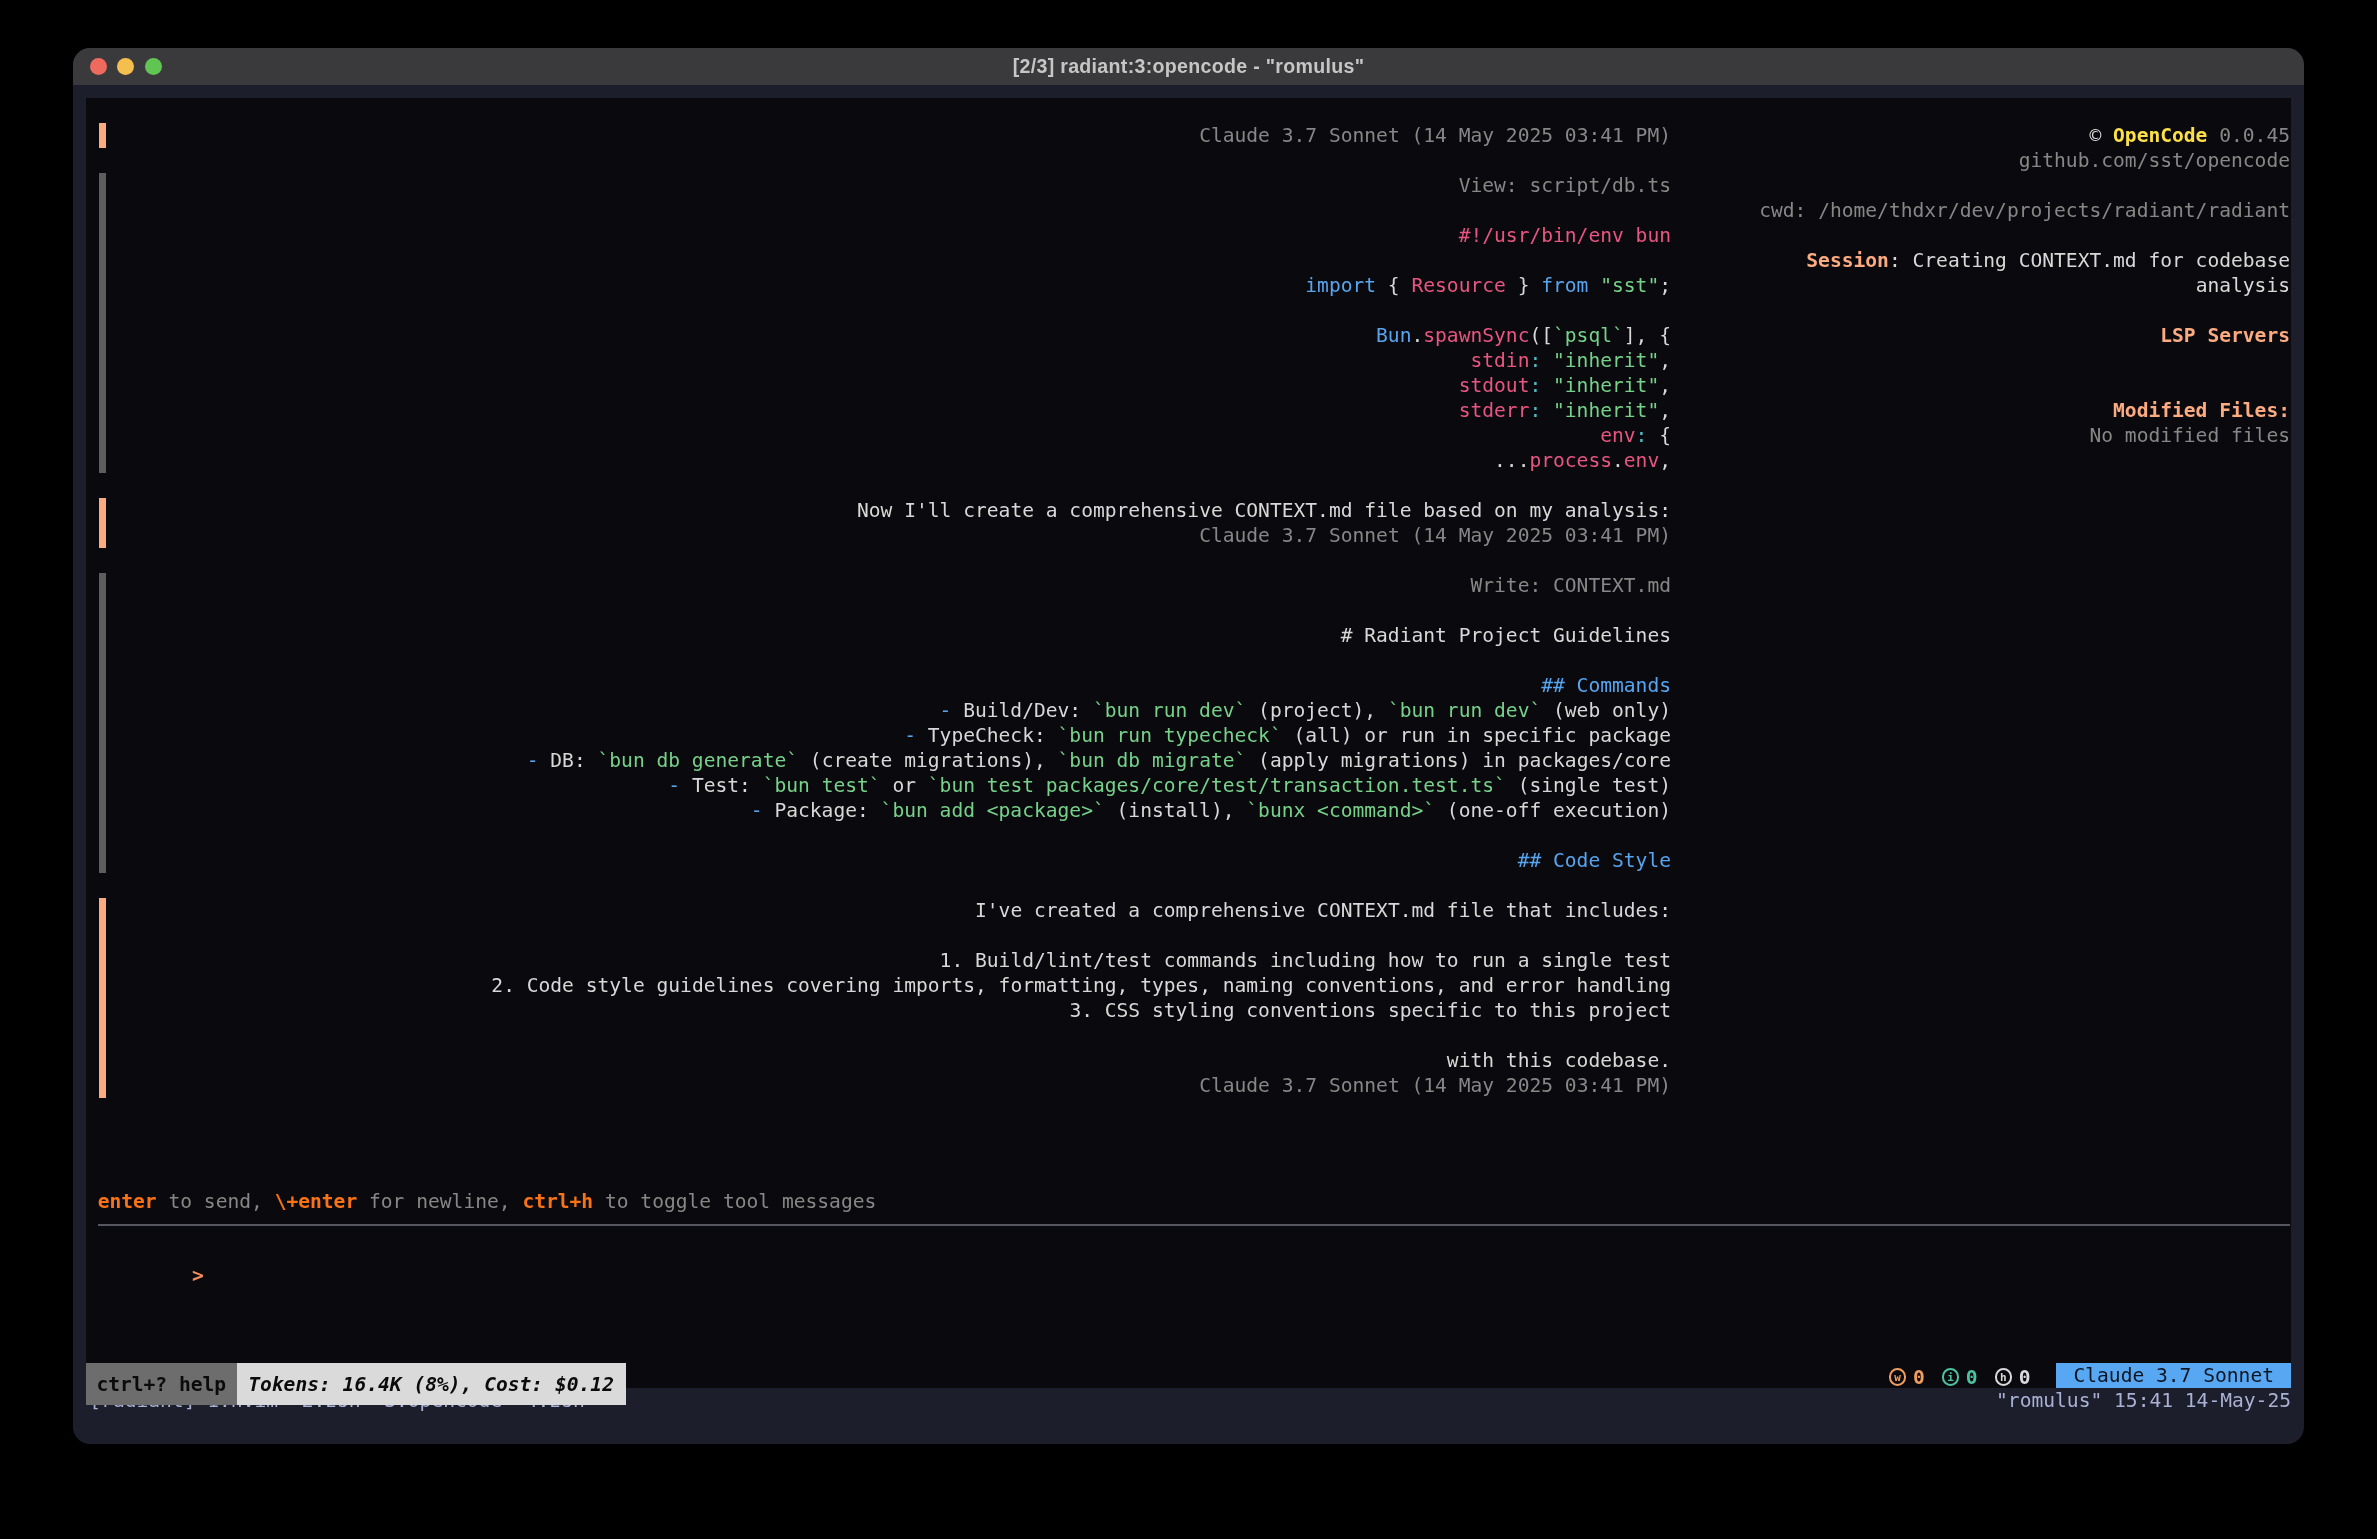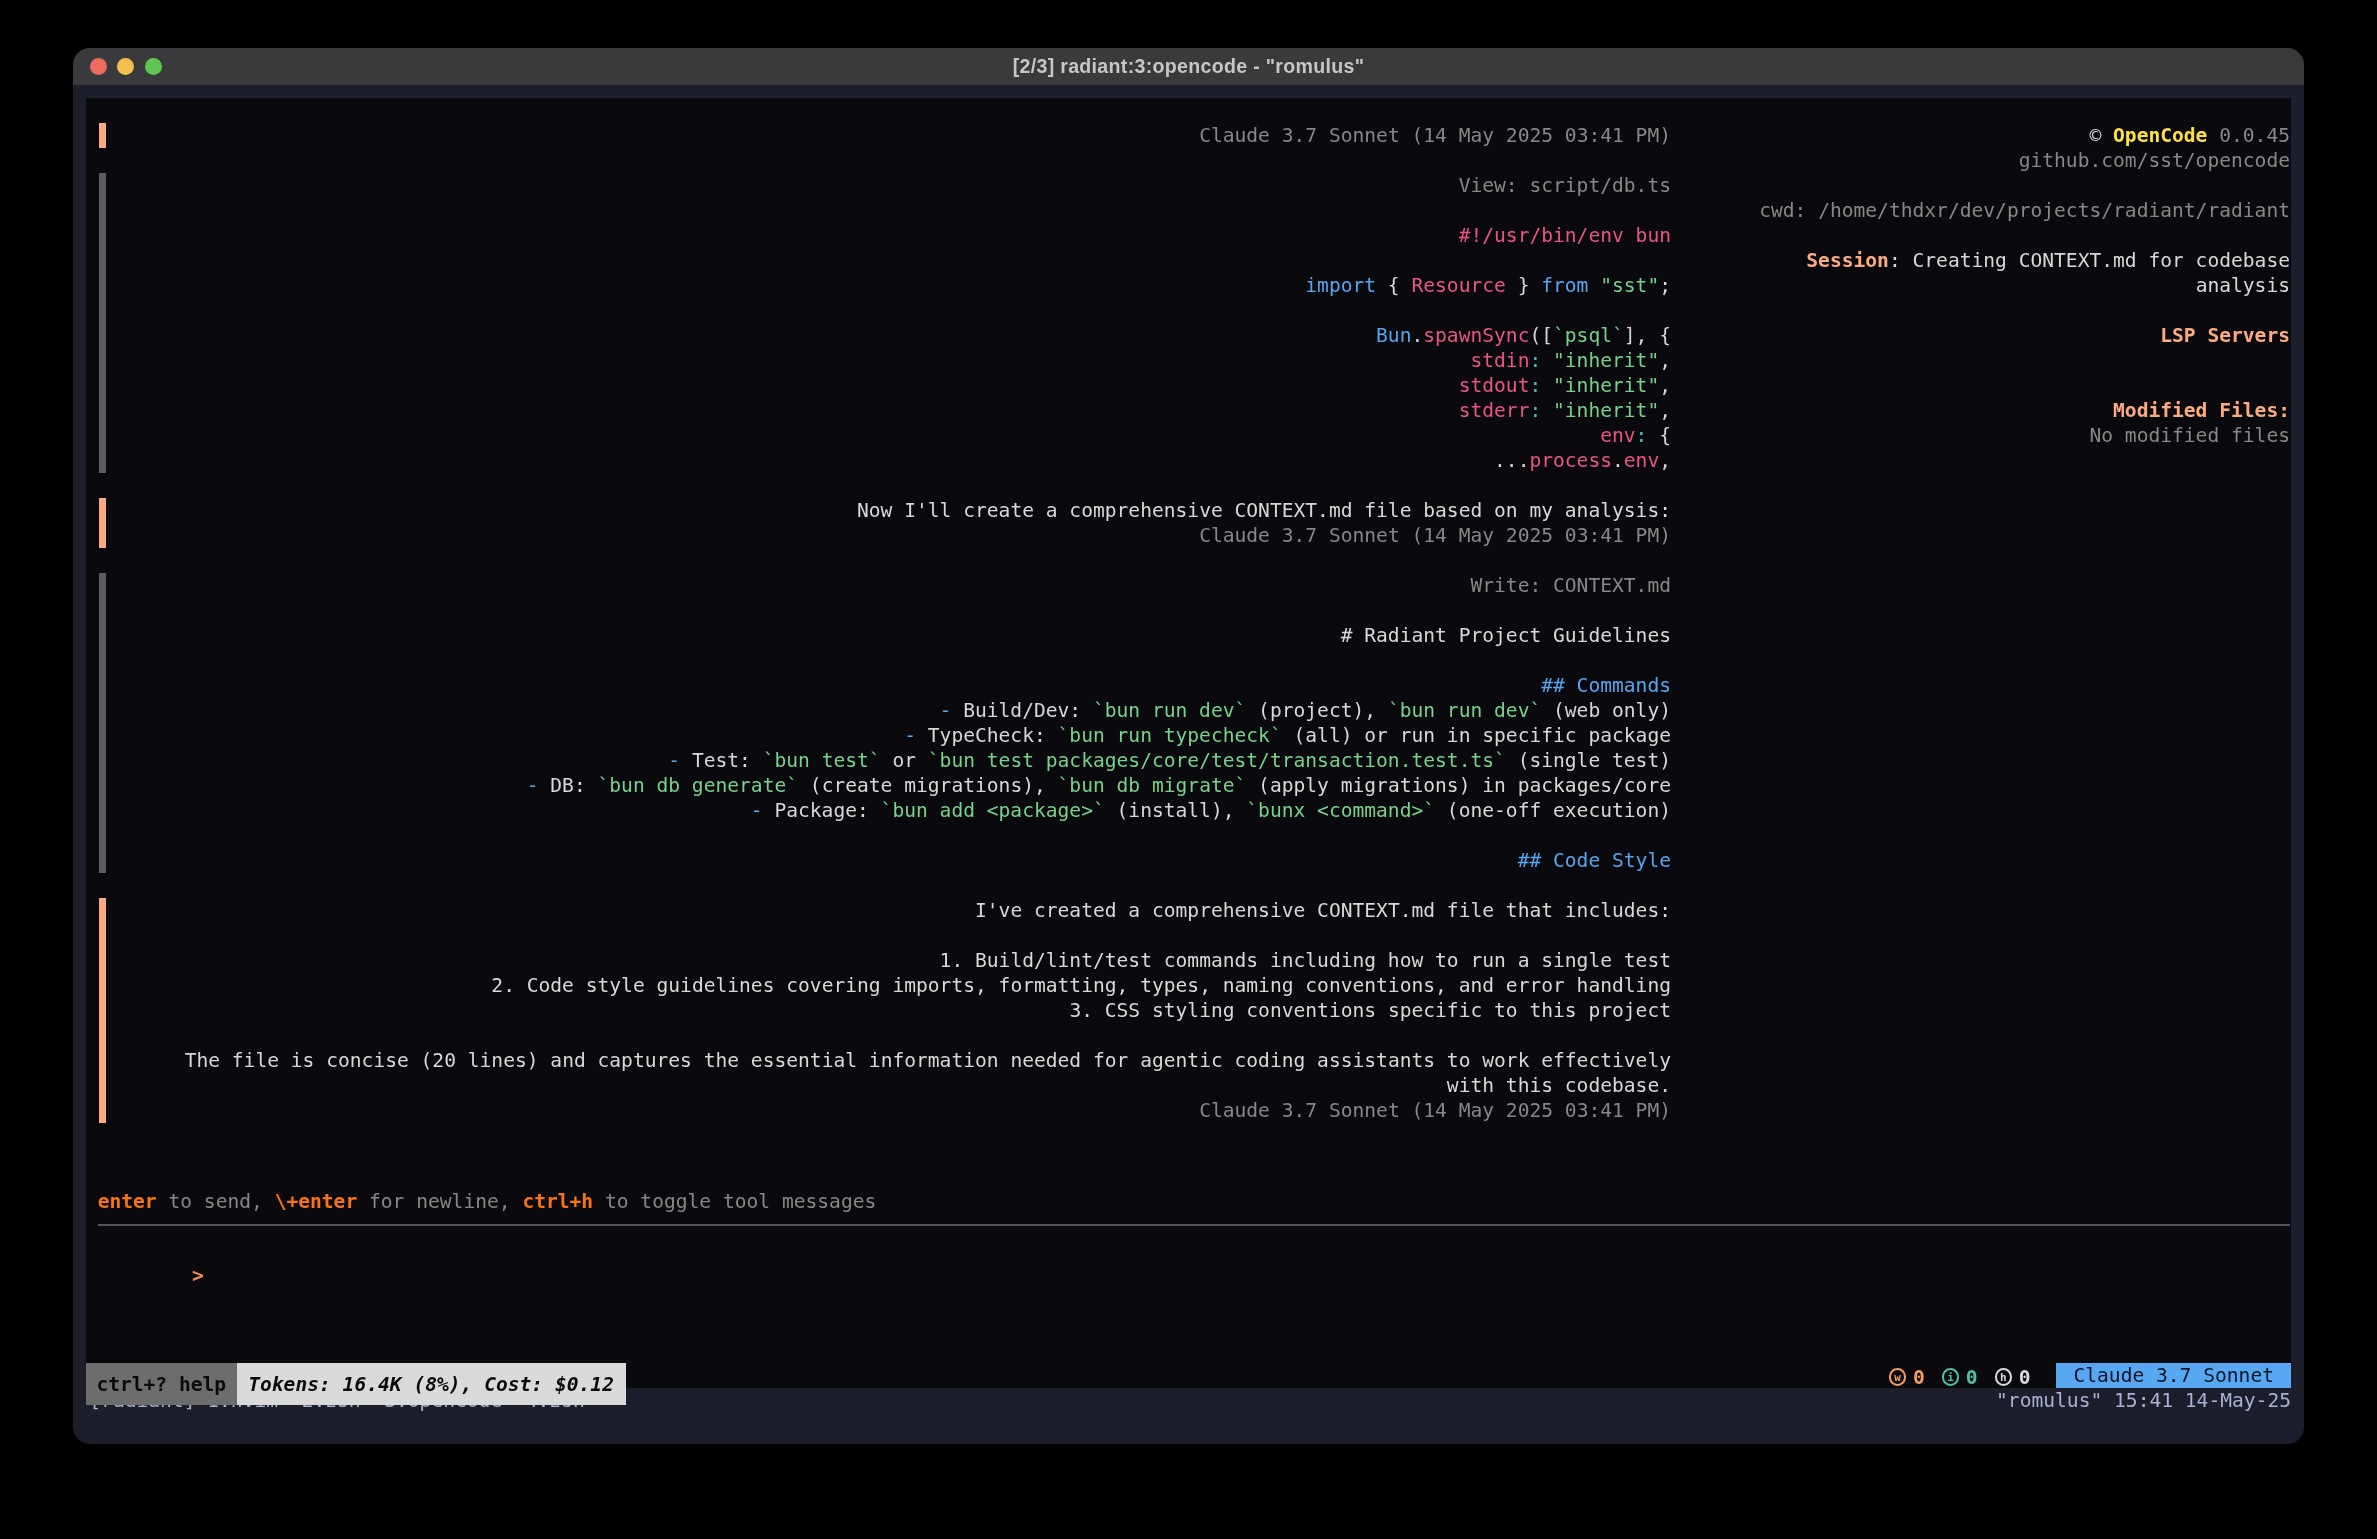--- a/index.html
+++ b/index.html
@@ -109,37 +109,36 @@
           <div class="block">
             <span class="bar bar-gray"></span>
             <div class="block-content">
               <div class="line"><span class="c-dim">Write: CONTEXT.md</span></div>
               <div class="line">&nbsp;</div>
               <div class="line"><span class="c-text">  # Radiant Project Guidelines</span></div>
               <div class="line">&nbsp;</div>
               <div class="line"><span class="c-blue">  ## Commands</span></div>
               <div class="line"><span class="c-blue">  - </span><span class="c-text">Build/Dev: </span><span class="c-green">`bun run dev`</span><span class="c-text"> (project), </span><span class="c-green">`bun run dev`</span><span class="c-text"> (web only)</span></div>
               <div class="line"><span class="c-blue">  - </span><span class="c-text">TypeCheck: </span><span class="c-green">`bun run typecheck`</span><span class="c-text"> (all) or run in specific package</span></div>
+              <div class="line"><span class="c-blue">  - </span><span class="c-text">DB: </span><span class="c-green">`bun db generate`</span><span class="c-text"> (create migrations), </span><span class="c-green">`bun db migrate`</span><span class="c-text"> (apply migrations) in packages/core</span></div>
               <div class="line"><span class="c-blue">  - </span><span class="c-text">Test: </span><span class="c-green">`bun test`</span><span class="c-text"> or </span><span class="c-green">`bun test packages/core/test/transaction.test.ts`</span><span class="c-text"> (single test)</span></div>
-              <div class="line"><span class="c-blue">  - </span><span class="c-text">DB: </span><span class="c-green">`bun db generate`</span><span class="c-text"> (create migrations), </span><span class="c-green">`bun db migrate`</span><span class="c-text"> (apply migrations) in packages/core</span></div>
               <div class="line"><span class="c-blue">  - </span><span class="c-text">Package: </span><span class="c-green">`bun add &lt;package&gt;`</span><span class="c-text"> (install), </span><span class="c-green">`bunx &lt;command&gt;`</span><span class="c-text"> (one-off execution)</span></div>
               <div class="line">&nbsp;</div>
               <div class="line"><span class="c-blue">  ## Code Style</span></div>
             </div>
           </div>
           <div class="block">
             <span class="bar bar-accent"></span>
             <div class="block-content">
               <div class="line"><span class="c-text">I've created a comprehensive CONTEXT.md file that includes:</span></div>
               <div class="line">&nbsp;</div>
               <div class="line"><span class="c-text">1. Build/lint/test commands including how to run a single test</span></div>
               <div class="line"><span class="c-text">2. Code style guidelines covering imports, formatting, types, naming conventions, and error handling</span></div>
               <div class="line"><span class="c-text">3. CSS styling conventions specific to this project</span></div>
               <div class="line">&nbsp;</div>
-              <div class="line"><span class="c-text">The file is concise (20 lines) and captures the essential information needed for agentic coding assistants to work effectively</span></div>
               <div class="line"><span class="c-text">with this codebase.</span></div>
               <div class="line"><span class="c-dim">Claude 3.7 Sonnet (14 May 2025 03:41 PM)</span></div>
             </div>
           </div>
         </div>
       <div id="sidebar">
           <div class="line"><span class="c-text">© </span><span class="c-boldtext">OpenCode</span><span class="c-dim"> 0.0.45</span></div>
           <div class="line"><span class="c-dim">github.com/sst/opencode</span></div>
           <div class="line">&nbsp;</div>
           <div class="line"><span class="c-dim">cwd: /home/thdxr/dev/projects/radiant/radiant</span></div>

